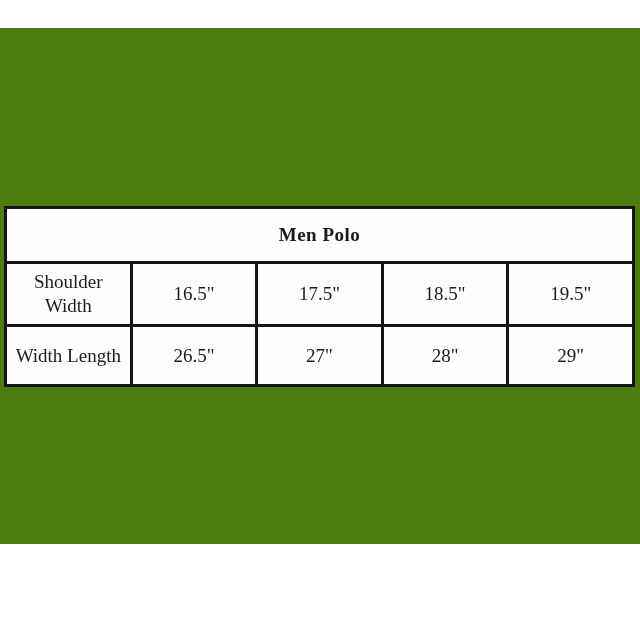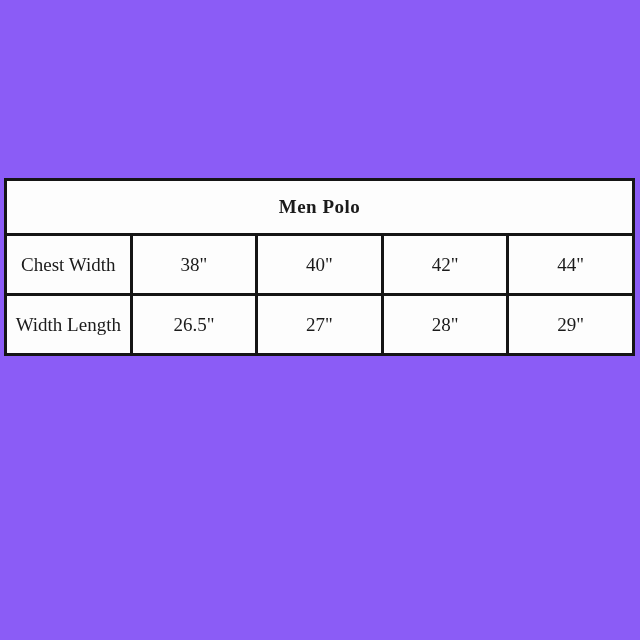--- a/index.html
+++ b/index.html
@@ -3,24 +3,25 @@
 <meta charset="utf-8">
 <style>
   html, body {
     margin: 0;
     padding: 0;
     background: #ffffff;
   }
   .stage {
     position: relative;
     width: 640px;
-    height: 640px;
-    background: #8b5cf6;
+    height: 516px;
+    background: #4d7c0f;
     overflow: hidden;
     font-family: "Liberation Serif", "DejaVu Serif", serif;
+    margin-top: 28px;
   }
   table.size-chart {
     position: absolute;
     left: 4px;
     top: 178px;
     width: 631px;
     border-collapse: collapse;
     table-layout: fixed;
     color: #1b1b1b;
   }
@@ -52,26 +53,26 @@
       <col style="width:20%">
         <col style="width:20%">
         <col style="width:20%">
         <col style="width:20%">
         <col style="width:20%">
     </colgroup>
     <tbody>
       <tr>
         <td class="title-cell" colspan="5">Men Polo</td>
       </tr>
-      <tr class="data-row">
-        <td>Chest Width</td>
-        <td>38"</td>
-        <td>40"</td>
-        <td>42"</td>
-        <td>44"</td>
+      <tr class="data-row-tall">
+        <td>Shoulder Width</td>
+        <td>16.5"</td>
+        <td>17.5"</td>
+        <td>18.5"</td>
+        <td>19.5"</td>
       </tr>
       <tr class="data-row">
         <td>Width Length</td>
         <td>26.5"</td>
         <td>27"</td>
         <td>28"</td>
         <td>29"</td>
       </tr>
     </tbody>
   </table>

